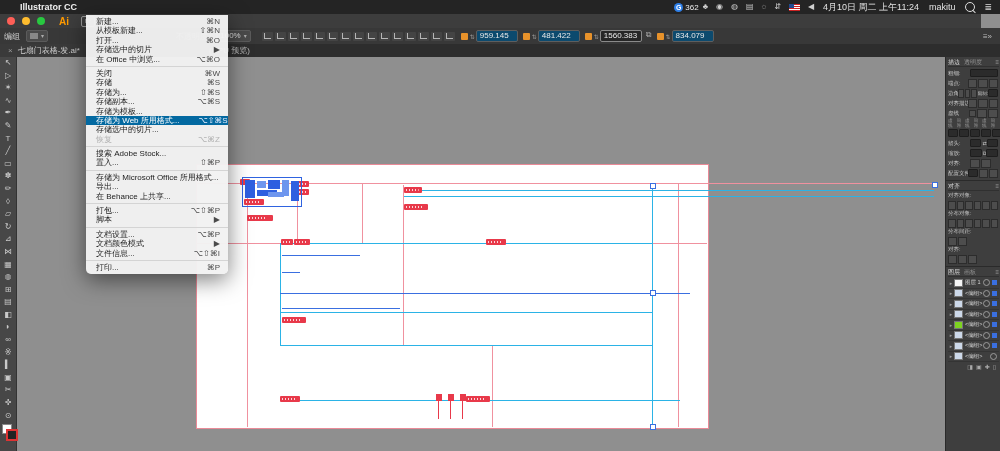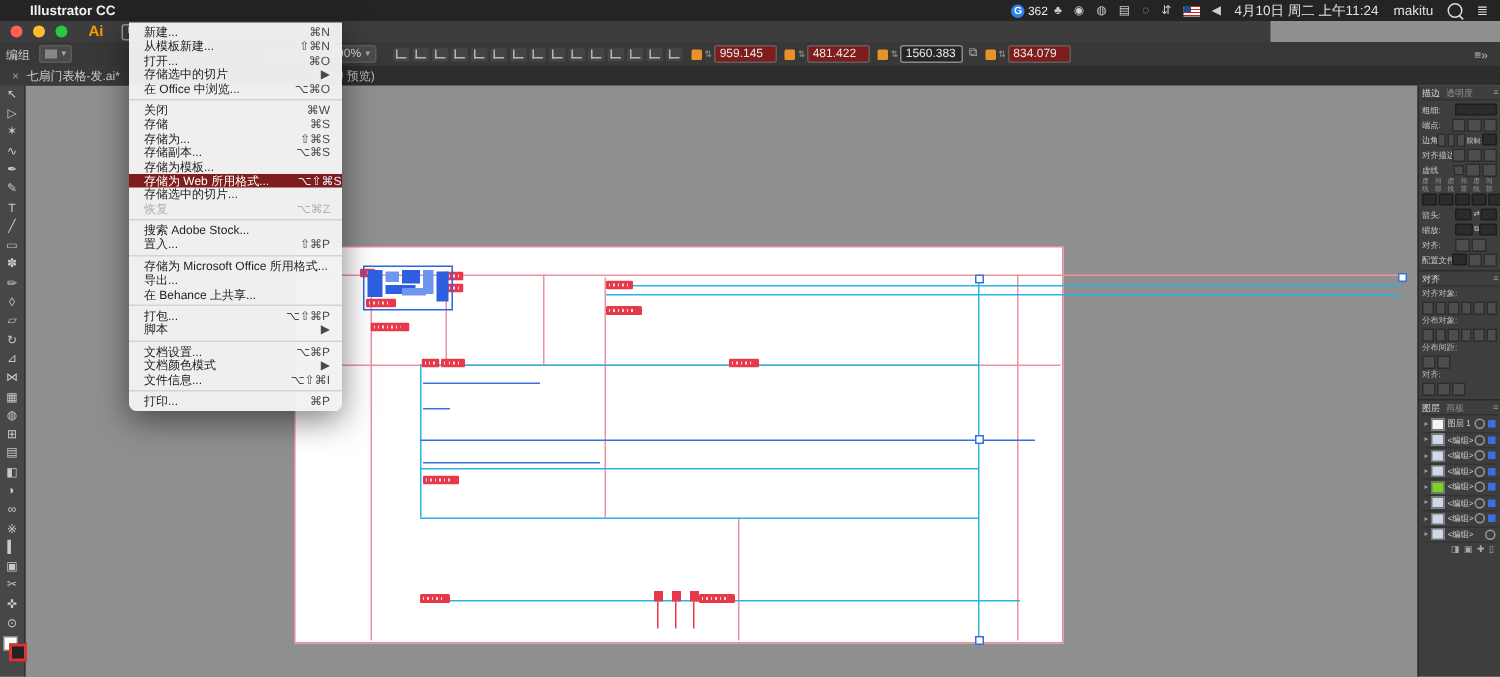--- a/index.html
+++ b/index.html
@@ -20,41 +20,41 @@
     font-size:7px;font-weight:bold;text-align:center;line-height:9px;margin-right:2px;}
   .flag{width:11px;height:7px;background:repeating-linear-gradient(#c22 0 1px,#fff 1px 2px);
     position:relative;margin:0 4px;}
   .flag:before{content:"";position:absolute;left:0;top:0;width:5px;height:4px;background:#224a8f;}
   .mb-date,.mb-user{margin:0 5px;white-space:nowrap;color:#e2e2e2;}
   .search-ico{width:8px;height:8px;border:1px solid #ddd;border-radius:50%;position:relative;margin:0 5px;}
   .search-ico:after{content:"";position:absolute;width:4px;height:1px;background:#ddd;
     transform:rotate(45deg);left:6px;top:8px;}
   .list-ico{margin:0 8px 0 4px;color:#ddd;}
   
-  #titlebar{left:0;top:14px;width:847px;height:14px;background:#3d3d3d;z-index:20;
+  #titlebar{left:0;top:14px;width:981px;height:14px;background:#3d3d3d;z-index:20;
     display:flex;align-items:center;}
   .tl{width:8px;height:8px;border-radius:50%;margin-left:7px;}
   #ai-logo{margin-left:14px;color:#ff9a00;font-weight:bold;font-size:10px;}
   .br-ico{margin-left:12px;width:12px;height:9px;border:1px solid #9a9a9a;border-radius:2px;
     color:#bbb;font-size:6px;text-align:center;line-height:9px;}
   
   #controlbar{left:0;top:28px;width:1000px;height:16px;background:#383838;z-index:20;
     display:flex;align-items:center;font-size:8px;color:#cfcfcf;}
   #controlbar .ctx{margin-left:4px;}
   .cb-dd{background:#4a4a4a;border:1px solid #5b5b5b;border-radius:2px;height:10px;
     line-height:10px;padding:0 3px;margin-left:6px;color:#ddd;display:flex;align-items:center;}
   .cb-dd .car{margin-left:3px;font-size:6px;color:#aaa;}
   .dim{color:#8b8b8b;}
   .cb-ico{width:11px;height:9px;margin:0 1px;background:#444;border-radius:1px;
     display:flex;align-items:center;justify-content:center;}
   .cb-ico i{display:block;width:6px;height:5px;border-left:1px solid #b5b5b5;border-bottom:1px solid #b5b5b5;}
   .fld{display:flex;align-items:center;margin-left:5px;}
   .fld .tagico{width:7px;height:7px;background:#e8922a;border-radius:1px;margin-right:2px;}
   .fld .stp{color:#999;font-size:6px;margin-right:1px;}
-  .fld .box{background:#7f1d1d;border:1px solid #5e5e5e;border-radius:2px;min-width:34px;
+  .fld .box{background:#0c4a6e;border:1px solid #5e5e5e;border-radius:2px;min-width:34px;
     height:10px;line-height:10px;padding:0 3px;color:#e8e8e8;text-align:left;}
   .fld .box.sel{background:#262626;border-color:#8a8a8a;}
   .linkico{color:#aaa;margin-left:4px;font-size:8px;}
   .collapse{margin-left:auto;margin-right:8px;color:#bbb;font-size:8px;}
   
   #tabbar{left:0;top:44px;width:1000px;height:13px;background:#2d2d2d;z-index:20;
     display:flex;align-items:center;font-size:8px;color:#cfcfcf;}
   #doc-tab{background:#3a3a3a;height:13px;display:flex;align-items:center;padding:0 8px;
     border-right:1px solid #222;}
   #doc-tab .x{margin-right:5px;color:#9a9a9a;}
@@ -103,21 +103,21 @@
   .lrow .nm{flex:1;overflow:hidden;color:#d5d5d5;}
   .lrow .tgt{width:5px;height:5px;border:1px solid #9a9a9a;border-radius:50%;margin-right:2px;}
   .lrow .selsq{width:5px;height:5px;background:#3a6fe0;margin-right:2px;}
   .lyr-foot{display:flex;justify-content:flex-end;gap:3px;color:#aaa;font-size:6px;padding:1px 3px;}
   
   #filemenu{left:86px;top:15px;width:142px;background:rgba(242,242,242,.97);z-index:60;
     border-radius:0 0 5px 5px;box-shadow:0 6px 22px rgba(0,0,0,.5);padding:2px 0;
     font-size:8px;color:#1c1c1c;}
   .mi{display:flex;height:9.4px;line-height:9.4px;padding:0 8px 0 10px;white-space:nowrap;}
   .mi .sc{margin-left:auto;color:#4a4a4a;}
-  .mi.hl{background:#7f1d1d;color:#fff;gap:19px;}
+  .mi.hl{background:#0369a1;color:#fff;gap:19px;}
   .mi.hl .sc{color:#e6eeff;}
   .mi.dis,.mi.dis .sc{color:#b2b2b2;justify-content:space-between;}
   .msep{height:1px;background:#d4d4d4;margin:2px 0;}
 </style>
 </head>
 <body>
 
 <div id="menubar" class="abs">
   <span class="apple"></span>
   <span class="appname">Illustrator CC</span>

